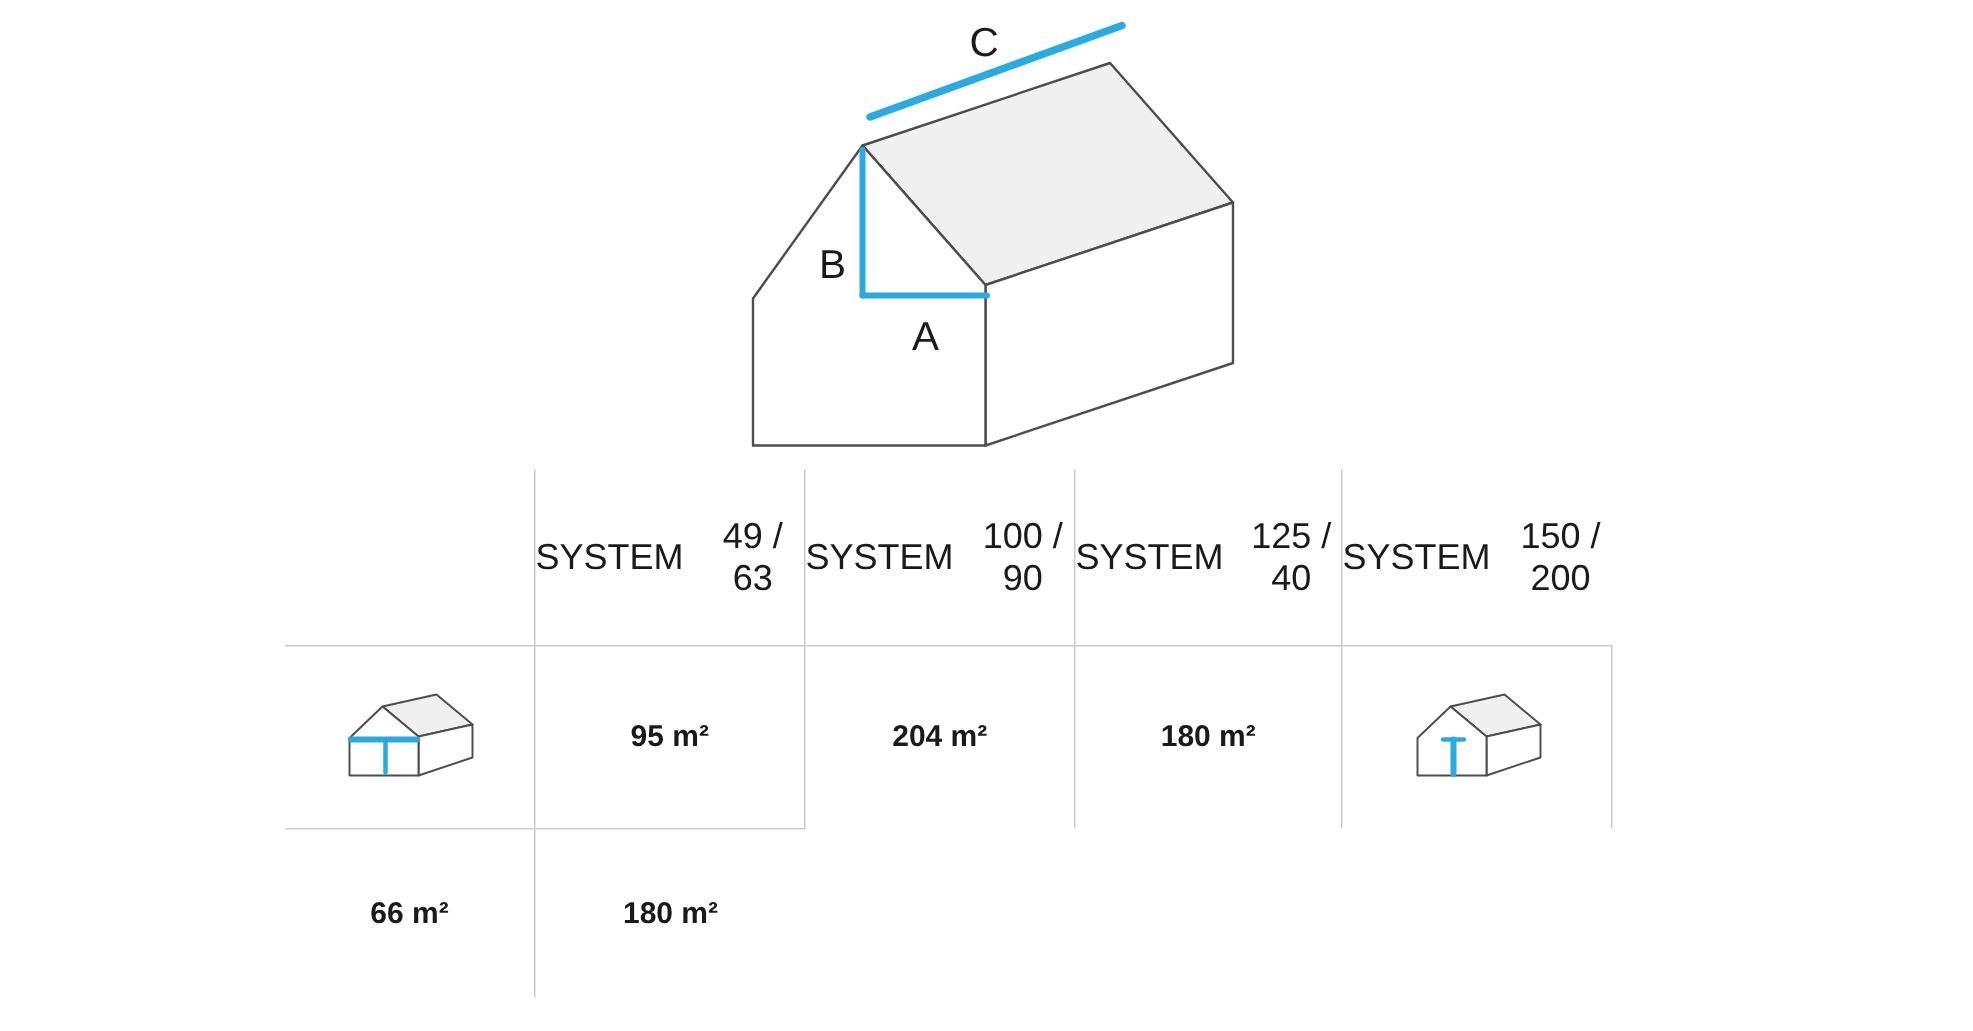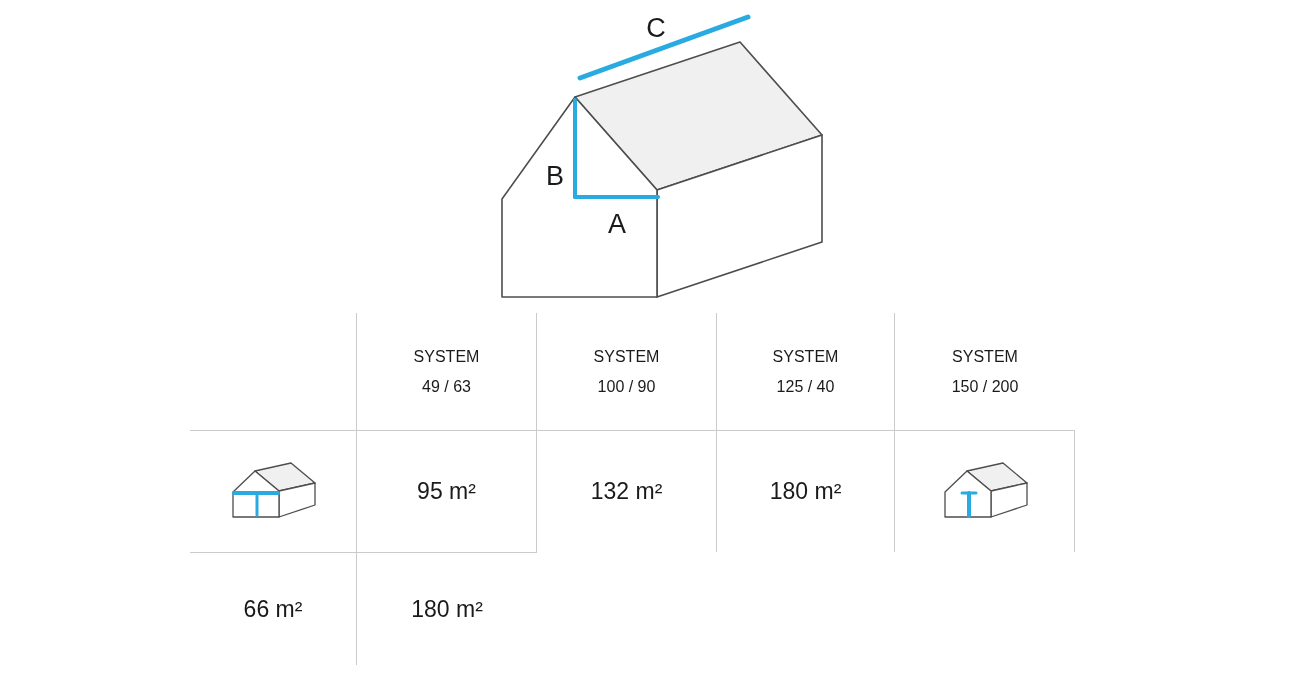--- a/index.html
+++ b/index.html
@@ -12,22 +12,22 @@
   .dim-label { font-size:27px; }
   .spec-table {
     position:absolute; left:190px; top:313px;
     display:grid;
     grid-template-columns:167px 180px 180px 178px 180px;
     grid-template-rows:117px 122px 113px;
   }
   .cell { display:flex; align-items:center; justify-content:center; box-sizing:border-box; }
   .br { border-right:1px solid #cbcbcb; }
   .bt { border-top:1px solid #cbcbcb; }
-  .header { flex-direction:column; gap:12px; font-size:16px;text-align:center; }
-  .value { font-size:23px; }
+  .header { flex-direction:row; gap:12px; font-size:24px;text-align:center; }
+  .value { font-size:20px;font-weight:bold; }
   .icon-cell svg { display:block; }
 </style>
 </head>
 <body>
 
 <div class="canvas">
 
   <svg class="house-svg" width="420" height="310" viewBox="0 0 420 310">
 
     <polygon points="135,97 300,42 382,135 217,190" fill="#f0f0f0" stroke="#4d4d4d" stroke-width="1.6" stroke-linejoin="round"></polygon>
@@ -68,21 +68,21 @@
     <div class="cell icon-cell br bt">
       <svg width="104" height="66" viewBox="0 0 104 66">
         <polygon points="34,12 70,4 94,24 58,32" fill="#f0f0f0" stroke="#4d4d4d" stroke-width="1.3" stroke-linejoin="round"></polygon>
         <polygon points="58,32 94,24 94,46 58,58" fill="#ffffff" stroke="#4d4d4d" stroke-width="1.3" stroke-linejoin="round"></polygon>
         <polygon points="34,12 12,33 12,58 58,58 58,32" fill="#ffffff" stroke="#4d4d4d" stroke-width="1.3" stroke-linejoin="round"></polygon>
         <line x1="13" y1="34" x2="57" y2="34" stroke="#29abe2" stroke-width="4" stroke-linecap="round"></line>
         <line x1="36" y1="36" x2="36" y2="56" stroke="#29abe2" stroke-width="3" stroke-linecap="round"></line>
       </svg>
     </div>
     <div class="cell value br bt">95 m²</div>
-    <div class="cell value br bt">132 m²</div>
+    <div class="cell value br bt">204 m²</div>
     <div class="cell value br bt">180 m²</div>
 
     <div class="cell icon-cell br bt">
       <svg width="104" height="66" viewBox="0 0 104 66">
         <polygon points="34,12 70,4 94,24 58,32" fill="#f0f0f0" stroke="#4d4d4d" stroke-width="1.3" stroke-linejoin="round"></polygon>
         <polygon points="58,32 94,24 94,46 58,58" fill="#ffffff" stroke="#4d4d4d" stroke-width="1.3" stroke-linejoin="round"></polygon>
         <polygon points="34,12 12,33 12,58 58,58 58,32" fill="#ffffff" stroke="#4d4d4d" stroke-width="1.3" stroke-linejoin="round"></polygon>
         <line x1="29" y1="34" x2="43" y2="34" stroke="#29abe2" stroke-width="3" stroke-linecap="round"></line>
         <line x1="36" y1="34" x2="36" y2="57" stroke="#29abe2" stroke-width="4" stroke-linecap="round"></line>
       </svg>

